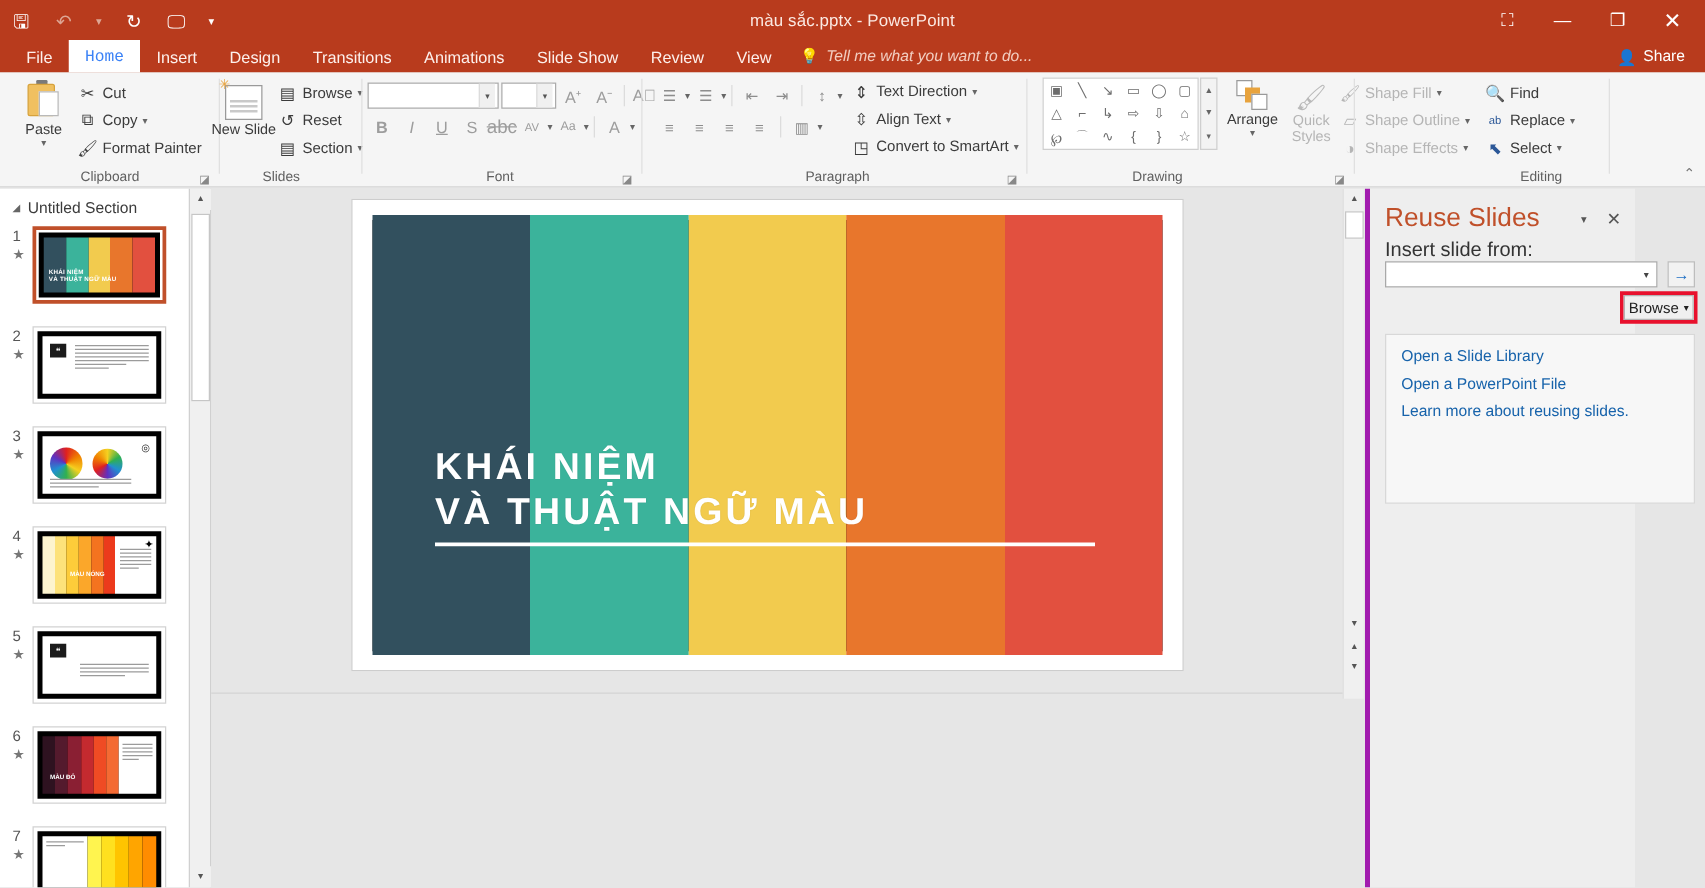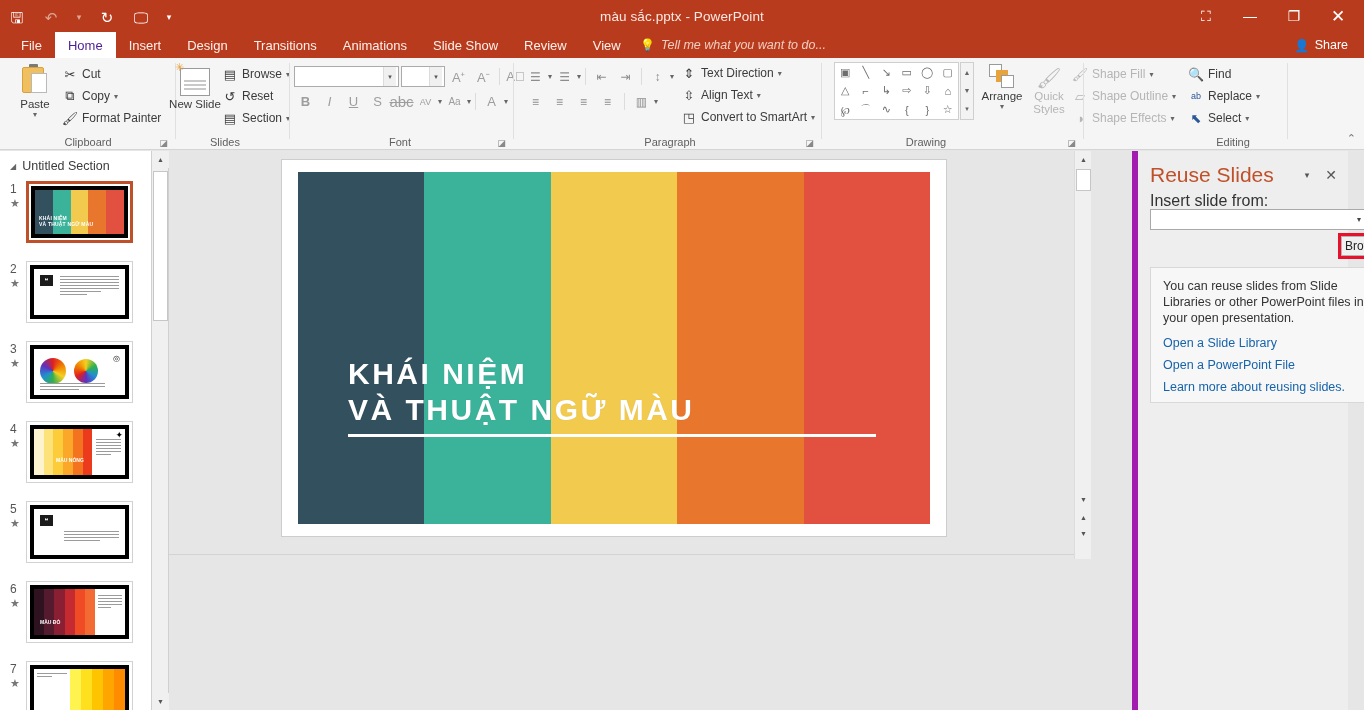--- a/index.html
+++ b/index.html
@@ -41,21 +41,21 @@
   .tabbar {
     position:absolute; top:32px; left:0; width:1364px; height:26px;
     background:#b83b1d;
     text-align:right;
   }
   .tabs { position:absolute; left:8px; top:0; height:26px; display:flex; align-items:stretch; }
   .tab {
     padding:0 13px; display:flex; align-items:center;
     color:#fdf0ec; font-size:13px; white-space:nowrap;
   }
-  .tab.active { background:#fff; color:#4c1d95; }
+  .tab.active { background:#fff; color:#3b82f6;font-family:Liberation Mono, monospace; }
   .tellme {
     position:absolute; left:640px; top:0; height:26px;
     display:flex; align-items:center; gap:6px;
     color:#f2cdc0; font-size:12.5px; font-style:italic;
   }
   .bulb { font-size:12px; color:#f8dccf; font-style:normal; }
   .share {
     position:absolute; right:8px; top:2px; height:22px;
     display:flex; align-items:center; gap:5px;
     color:#fff; font-size:12.5px; padding:0 8px;
@@ -199,21 +199,21 @@
 
   .notes-sep { position:absolute; left:0; top:403px; width:905px; height:1px; background:#d3d3d3; }
   .notes {
     position:absolute; left:0; top:404px; width:905px; height:155px; background:#e6e6e6;
     padding:15px 0 0 15px; font-size:13px; color:#666;
   }
 
   
   .pane {
     position:absolute; left:1092px; top:151px; width:216px; height:559px;
-    background:#eeeeee; border-left:6px solid #a21caf;margin-left:40px;
+    background:#eeeeee; border-left:4px solid #a21caf;
   }
   .pane-title {
     position:absolute; left:12px; top:12px; font-size:21px; color:#c0502a; font-weight:normal;
   }
   .pane-ctl { position:absolute; top:15px; width:18px; height:18px;
     display:flex; align-items:center; justify-content:center; color:#555; }
   .pane-ctl.dd { right:32px; font-size:9px; }
   .pane-ctl.cl { right:8px; font-size:14px; }
   .pane-label { position:absolute; left:12px; top:41px; font-size:16px; color:#333; }
   .combo {
@@ -721,20 +721,19 @@
     </div>
 
     <div class="browse-wrap">
       <div class="browse-btn">
         <span>Browse</span>
         <span style="font-size:8px;">▾</span>
       </div>
     </div>
 
     <div class="info-box">
-      <p>You can reuse slides from Slide Libraries or other PowerPoint files in your open presentation.</p>
       <a href="#">Open a Slide Library</a>
       <a href="#">Open a PowerPoint File</a>
       <a href="#">Learn more about reusing slides.</a>
     </div>
   </div>
 
 </div>
 
 </body></html>

